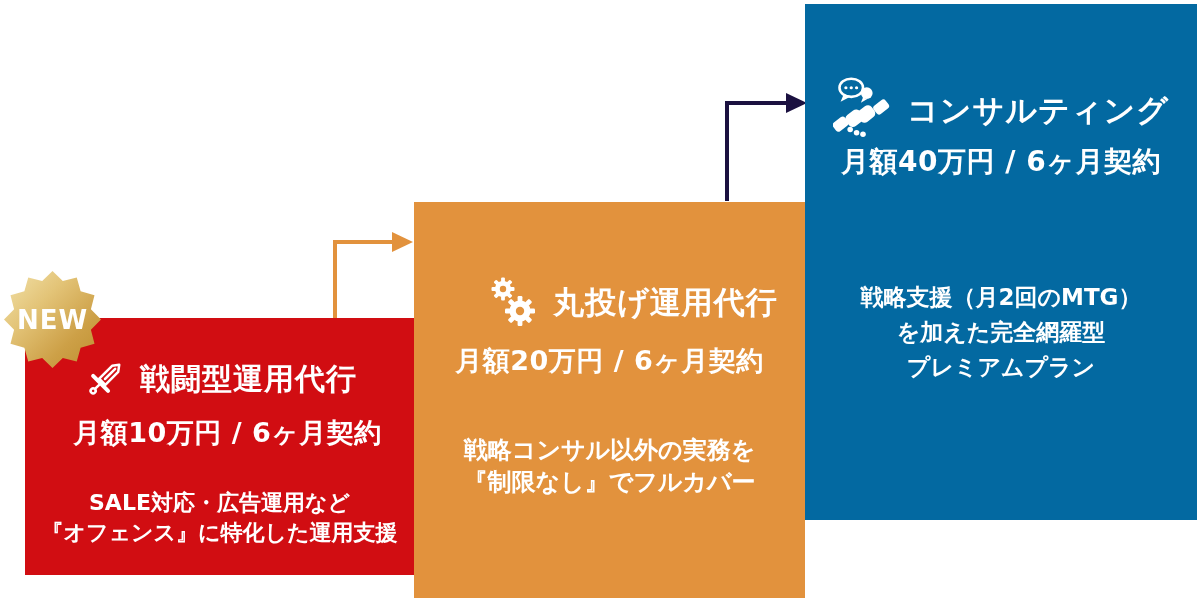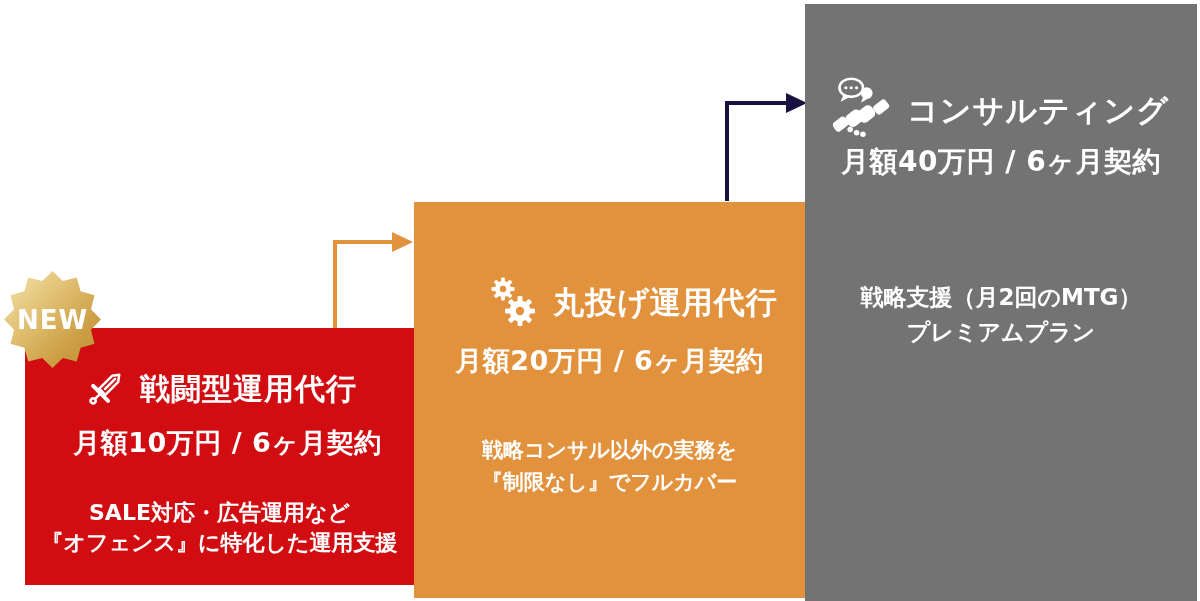--- a/index.html
+++ b/index.html
@@ -1,43 +1,43 @@
 <!DOCTYPE html>
 <html><head>
 <meta charset="utf-8">
 <style>
   html,body{margin:0;padding:0;background:#fff;}
   .stage{
     position:relative;width:1200px;height:601px;background:#ffffff;overflow:hidden;
     font-family:"DejaVu Sans","Liberation Sans",sans-serif;
   }
   .plan{position:absolute;color:#ffffff;text-align:center;font-weight:bold;}
-  .plan-red{left:25px;top:328px;width:389px;height:257px;background:#d10d12;}
+  .plan-red{left:25px;top:318px;width:389px;height:257px;background:#d10d12;}
   .plan-orange{left:414px;top:202px;width:391px;height:396px;background:#e2923d;}
-  .plan-navy{left:805px;top:4px;width:392px;height:597px;background:#737373;}
+  .plan-navy{left:805px;top:4px;width:392px;height:516px;background:#0369a1;}
 
   .title-row{display:flex;align-items:center;justify-content:center;gap:12px;}
   .plan-red .title-row{margin-top:38px;height:46px;}
   .plan-orange .title-row{margin-top:76px;height:50px;padding-left:48px;}
   .plan-navy .title-row{margin-top:88px;align-items:flex-start;gap:14px;}
 
   .plan-title{font-size:30px;letter-spacing:1px;white-space:nowrap;}
   .plan-orange .plan-title{font-size:31px;}
   .navy-title-lines{display:flex;flex-direction:column;}
   .navy-title-lines span{font-size:31px;line-height:37px;letter-spacing:1px;white-space:nowrap;}
   .plan-navy .icon-wrap{margin-top:-16px;}
 
   .plan-price{font-size:27px;letter-spacing:.5px;white-space:nowrap;}
   .plan-red .plan-price{margin-top:14px;line-height:34px;padding-left:16px;}
   .plan-orange .plan-price{margin-top:16px;line-height:34px;}
   .plan-navy .plan-price{margin-top:6px;line-height:36px;font-size:28px;}
 
   .plan-desc{font-weight:bold;}
   .plan-red .plan-desc{margin-top:38px;font-size:22px;line-height:30px;}
-  .plan-orange .plan-desc{margin-top:56px;font-size:21px;line-height:32px;}
+  .plan-orange .plan-desc{margin-top:56px;font-size:24px;line-height:32px;}
   .plan-navy .plan-desc{margin-top:100px;font-size:23px;line-height:35px;}
   .plan-desc div{white-space:nowrap;}
 
   .badge{
     position:absolute;left:4px;top:271px;width:97px;height:97px;z-index:5;
     display:flex;align-items:center;justify-content:center;
     background:linear-gradient(135deg,#f3e3ac 0%,#e3c478 35%,#cda047 70%,#bd8f2f 100%);
     clip-path:polygon(100% 50%,89.6% 60.6%,93.3% 75%,79% 79%,75% 93.3%,60.6% 89.6%,50% 100%,39.4% 89.6%,25% 93.3%,21% 79%,6.7% 75%,10.4% 60.6%,0% 50%,10.4% 39.4%,6.7% 25%,21% 21%,25% 6.7%,39.4% 10.4%,50% 0%,60.6% 10.4%,75% 6.7%,79% 21%,93.3% 25%,89.6% 39.4%);
   }
   .badge span{color:#fff;font-weight:bold;font-size:26px;letter-spacing:1px;}
@@ -157,17 +157,18 @@
           </g>
         </svg>
       </span>
       <span class="navy-title-lines">
         <span>コンサルティング</span>
       </span>
     </div>
     <div class="plan-price">月額40万円 / 6ヶ月契約</div>
     <div class="plan-desc">
       <div>戦略支援（月2回のMTG）</div>
+      <div>を加えた完全網羅型</div>
       <div>プレミアムプラン</div>
     </div>
   </div>
 
 </div>
 
 </body></html>

